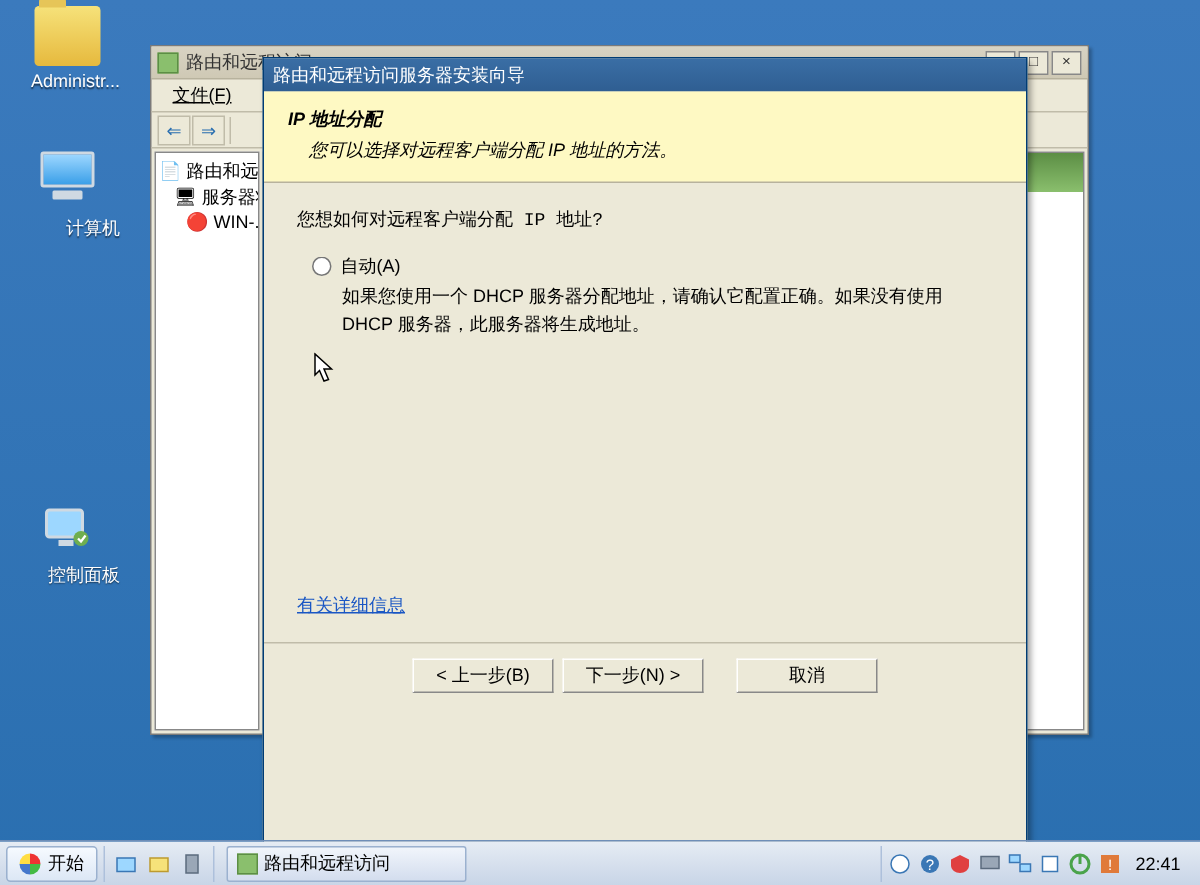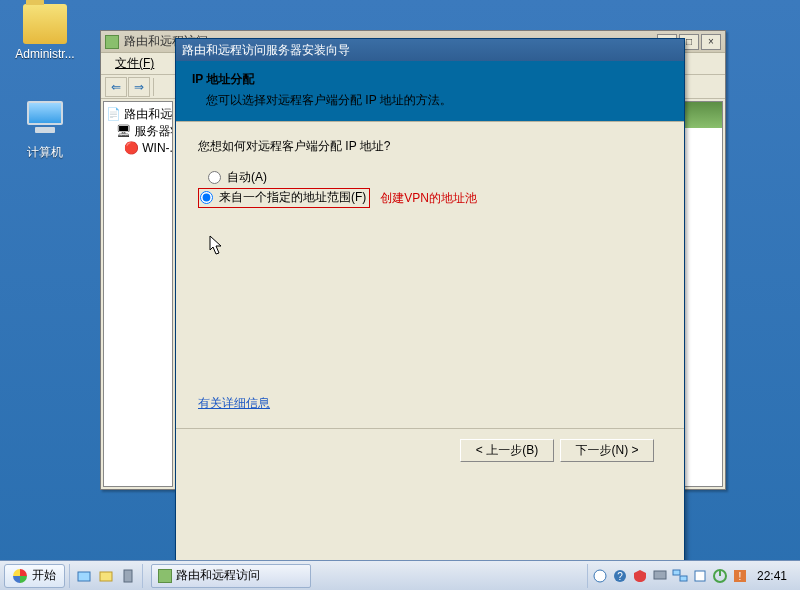--- a/index.html
+++ b/index.html
@@ -1,21 +1,21 @@
 <!DOCTYPE html>
 <html><head>
 <meta charset="utf-8">
 <style>
   * { box-sizing: border-box; margin: 0; padding: 0; }
   html, body { width: 800px; height: 590px; overflow: hidden; font-family: "Microsoft Sans Serif", Tahoma, Arial, sans-serif; font-size: 12px; }
   body { background: linear-gradient(#3b7abd,#2a6fb0); }
 
   
   .desktop { position:absolute; inset:0; }
-  .di { position:absolute; width:70px; text-align:center; color:#fff; text-shadow:0 1px 1px #00000099; }
+  .di { position:absolute; width:70px; text-align:right; color:#fff; text-shadow:0 1px 1px #00000099; }
   .di .ico { width:44px; height:40px; margin:0 auto 3px; }
   .di .lbl { font-size:12px; }
 
   .ico-folder { background: linear-gradient(#f6e27a,#e6b93d); border-radius:3px; position:relative; }
   .ico-folder:before { content:""; position:absolute; top:-5px; left:3px; width:18px; height:6px; background:#e6c558; border-radius:2px 2px 0 0; }
   .ico-pc { display:flex; flex-direction:column; align-items:center; }
   .ico-pc .mon { width:36px; height:24px; background:linear-gradient(#9dd7ff,#3a9fe8); border:2px solid #cfd9e2; border-radius:2px; }
   .ico-pc .base{ width:20px; height:6px; background:#cfd9e2; margin-top:2px; border-radius:1px; }
   .ico-net { position:relative; }
   .ico-net .mon { position:absolute; width:24px; height:16px; background:linear-gradient(#9dd7ff,#3a9fe8); border:2px solid #cfd9e2; border-radius:1px; }
@@ -51,35 +51,35 @@
   .mmc .main .mbox{ position:absolute; left:10px; top:50px; font-size:12px; color:#000; }
   .mmc .main .mbox a{ color:#1a57c4; text-decoration:underline; }
 
   
   .wizard {
     position:absolute; left:175px; top:38px; width:510px; height:564px;
     background:#ece9d8; border:1px solid #003c74; box-shadow:2px 3px 4px rgba(0,0,0,.35);
   }
   .wizard .tbar{ height:22px; background:linear-gradient(#3a6ea5,#2f5e92); color:#fff;
                  display:flex; align-items:center; padding:0 6px; }
-  .wizard .header{ background:#0369a1; border-bottom:1px solid #b7b29d; padding:10px 16px 12px; }
+  .wizard .header{ background:#fef9c3; border-bottom:1px solid #b7b29d; padding:10px 16px 12px;font-style:italic; }
   .wizard .header .ht { font-weight:bold; }
   .wizard .header .hs { padding:4px 0 0 14px; }
   .wizard .content{ padding:16px 22px; position:relative; height:306px; }
-  .wizard .q{ margin-bottom:14px; }
+  .wizard .q{ margin-bottom:14px;font-family:Liberation Mono, monospace; }
   .wizard .opt{ display:flex; align-items:flex-start; margin:4px 0 2px 10px; }
   .wizard .opt input{ margin:2px 6px 0 0; }
   .wizard .opt-d{ margin:2px 0 12px 30px; line-height:1.55; }
   .wizard .redbox{ display:inline-block; border:1px solid #d00000; padding:0 3px 1px 1px; }
   .wizard .redtxt{ color:#d00000; margin-left:10px; }
   .wizard .cursor{ position:absolute; width:16px; height:22px; pointer-events:none; }
   .wizard .cursor svg{ width:16px; height:22px; }
   .wizard .link{ color:#1a57c4; text-decoration:underline; position:absolute; left:22px; bottom:16px; }
   .wizard .btnbar{ border-top:1px solid #c0bca9; padding:10px 14px; display:flex;
-                   justify-content:flex-end; gap:6px; }
+                   justify-content:center; gap:6px; }
   .wizard .btnbar button{
     width:94px; height:23px; background:#ece9d8; border:1px solid #888;
     border-top-color:#fff; border-left-color:#fff; font-size:12px; cursor:pointer;
   }
   .wizard .btnbar .gap{ width:10px; }
 
   
   .taskbar{
     position:absolute; left:0; right:0; bottom:0; height:30px;
     background:linear-gradient(#e6ecf4,#c8d5e7); border-top:1px solid #6f8eb7;
@@ -119,20 +119,31 @@
 
   <div class="di" style="top:101px;left:10px">
     <div class="ico ico-pc">
       <div class="mon"></div>
         <div class="base"></div>
     </div>
     <div class="lbl">计算机</div>
   </div>
 
 
+  <div class="di" style="top:332px;left:10px">
+    <div class="ico ico-cp">
+      <svg viewBox="0 0 40 40">
+          <rect x="6" y="8" width="24" height="18" rx="2" fill="#9dd7ff" stroke="#cfd9e2" stroke-width="2"></rect>
+          <rect x="14" y="28" width="10" height="4" fill="#cfd9e2"></rect>
+          <circle cx="29" cy="27" r="5" fill="#6fae4f"></circle>
+          <path d="M27 27 l2 2 l3 -4" stroke="#fff" stroke-width="1.5" fill="none"></path>
+        </svg>
+    </div>
+    <div class="lbl">控制面板</div>
+  </div>
 
 </div>
 
 <div class="mmc">
   <div class="tbar">
     <div class="ticon"></div>
     <span>路由和远程访问</span>
     <span class="spacer"></span>
     <div class="wbtn">_</div>
     <div class="wbtn">□</div>
@@ -170,43 +181,36 @@
     <div class="ht">IP 地址分配</div>
     <div class="hs">您可以选择对远程客户端分配 IP 地址的方法。</div>
   </div>
   <div class="content">
     <div class="q">您想如何对远程客户端分配 IP 地址?</div>
 
     <label class="opt">
       <input type="radio" name="ipmode" style="">
       <span>自动(A)</span>
     </label>
-
-    <div style="display:flex; align-items:center;">
-      <span class="redbox">
-        <label class="opt" style="margin:0">
-          <input type="radio" name="ipmode" checked="" style="">
-          <span>来自一个指定的地址范围(F)</span>
-        </label>
-      </span>
-      <span class="redtxt">创建VPN的地址池</span>
-    </div>
+    <div class="opt-d">如果您使用一个 DHCP 服务器分配地址，请确认它配置正确。如果没有使用 DHCP 服务器，此服务器将生成地址。</div>
+
 
     <div class="cursor" style="left:33px; top:113px;">
       <svg viewBox="0 0 16 22">
           <path d="M1 1 L1 15 L4 12 L7 19 L10 18 L7 11 L12 11 Z" fill="#fff" stroke="#000" stroke-width="1"></path>
         </svg>
     </div>
 
     <a href="#" class="link">有关详细信息</a>
   </div>
   <div class="btnbar">
     <button>&lt; 上一步(B)</button>
     <button>下一步(N) &gt;</button>
     <span class="gap"></span>
+    <button>取消</button>
   </div>
 </div>
 
 <div class="taskbar">
   <div class="start">
     <span class="orb"></span>
     <span>开始</span>
   </div>
   <div class="ql">
     <div class="q">

